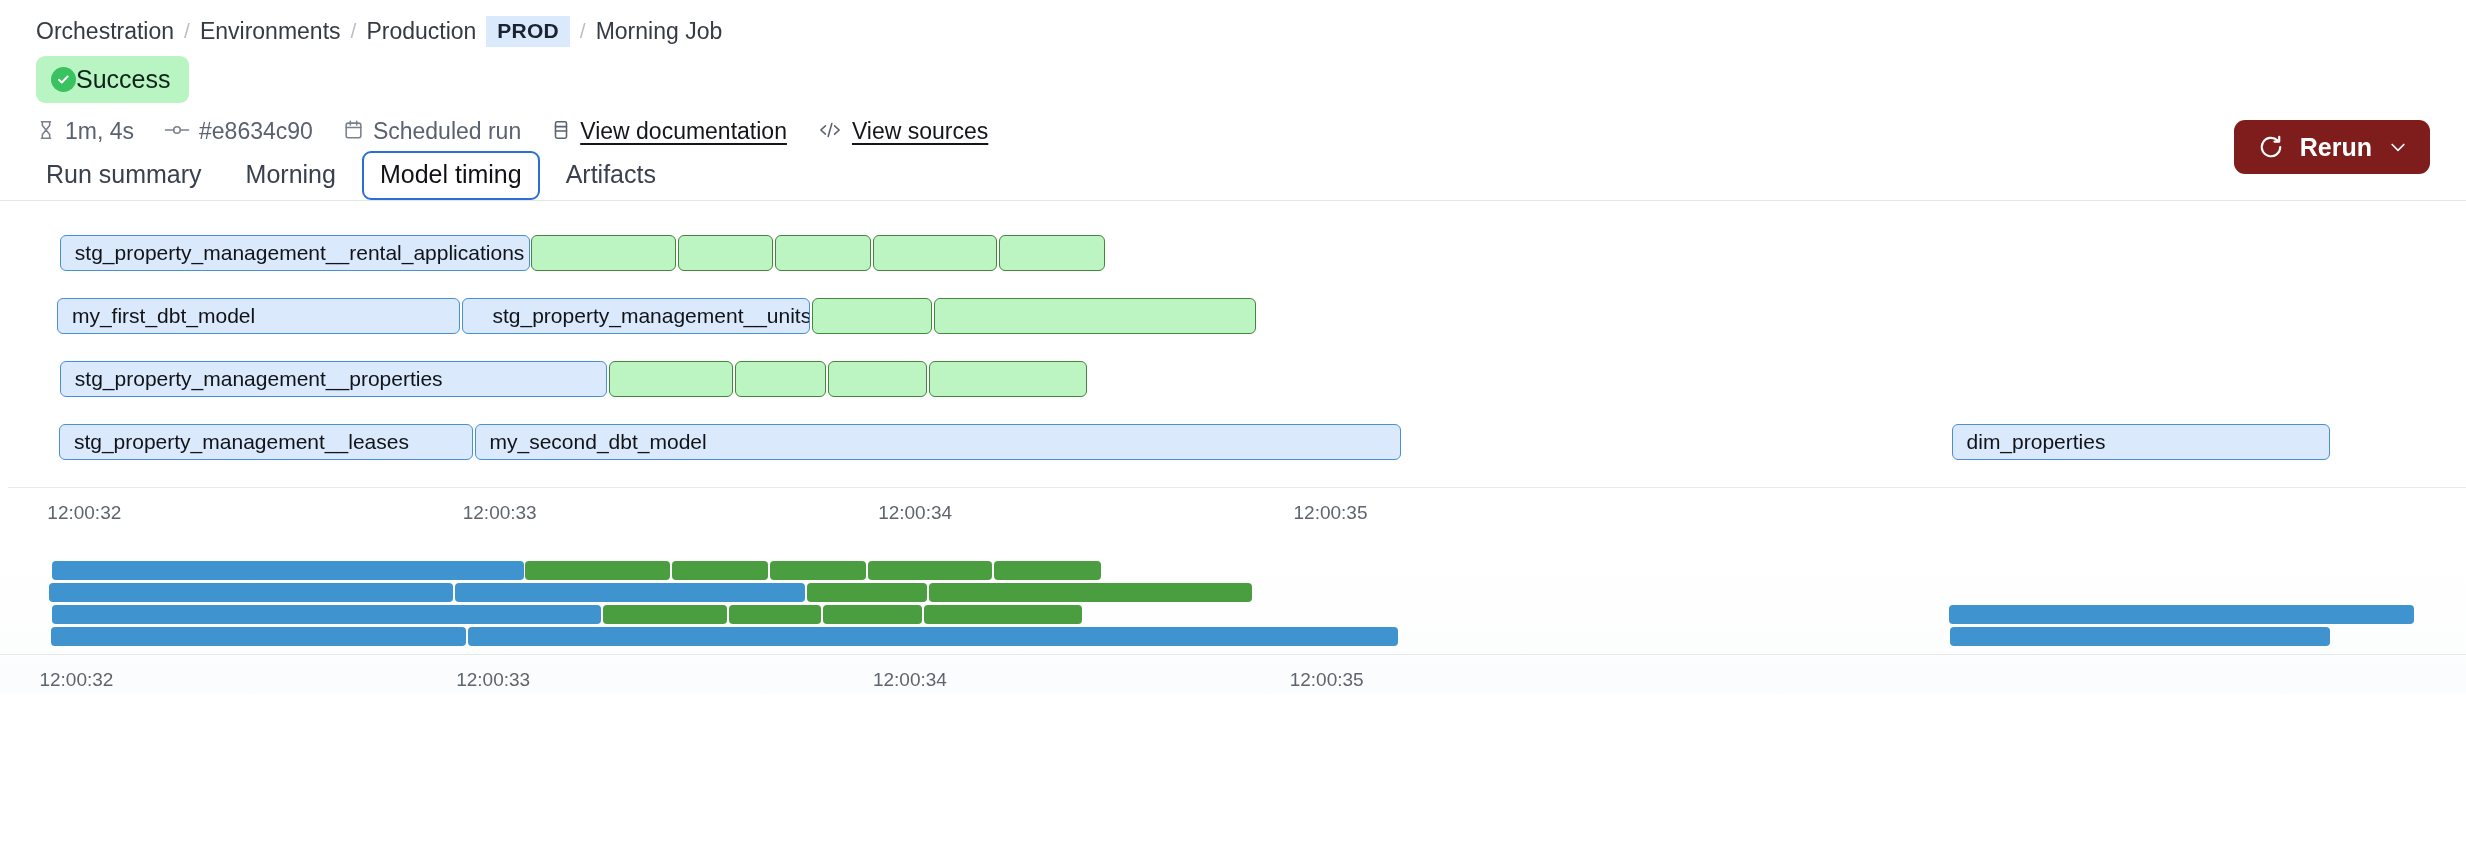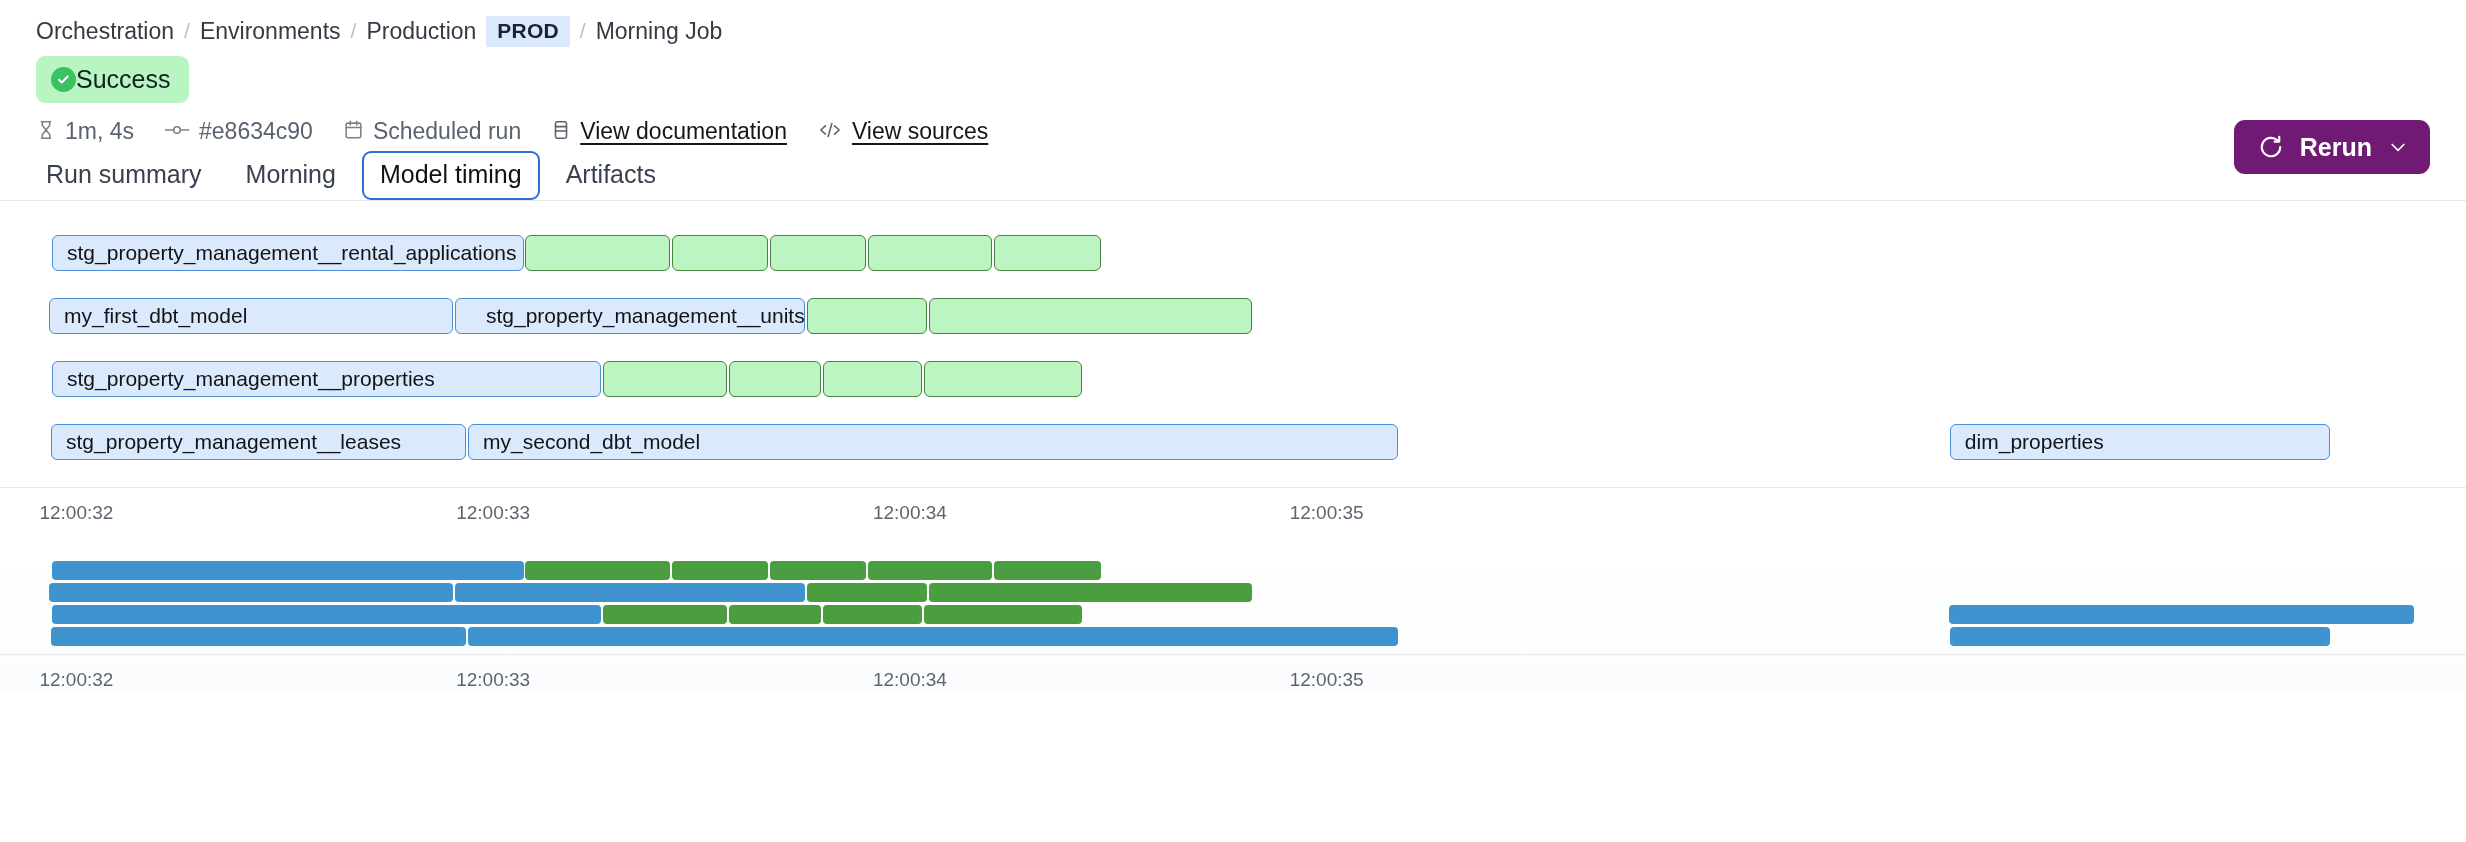--- a/index.html
+++ b/index.html
@@ -61,21 +61,21 @@
     display: inline-flex; align-items: center; justify-content: center;
     flex: none;
   }
   .check-circle svg { display: block; }
 
   
   .rerun-btn {
     position: absolute;
     top: 120px; right: 36px;
     display: inline-flex; align-items: center; gap: 16px;
-    background: #701a75;
+    background: #7f1d1d;
     color: #ffffff;
     border-radius: 11px;
     padding: 14px 22px 14px 24px;
     font-size: 25px;
     font-weight: 700;
     cursor: pointer;
     user-select: none;
   }
   .rerun-btn .lbl { line-height: 1; }
 
@@ -111,21 +111,21 @@
     border: 2.5px solid transparent;
     line-height: 1.1;
   }
   .tab.active {
     color: #101216;
     border-color: #2b6fd6;
     background: #ffffff;
   }
 
   
-  .chart { position: relative; margin-left: 0; }
+  .chart { position: relative; margin-left: 8px; }
   .gantt-rows { position: relative; }
   .grow { position: relative; height: 36px; margin-bottom: 27px; }
   .bar {
     position: absolute; top: 0; height: 36px;
     border-radius: 6px;
     display: flex; align-items: center;
     font-size: 21px;
     color: #111318;
     padding-left: 14px;
     white-space: nowrap;

